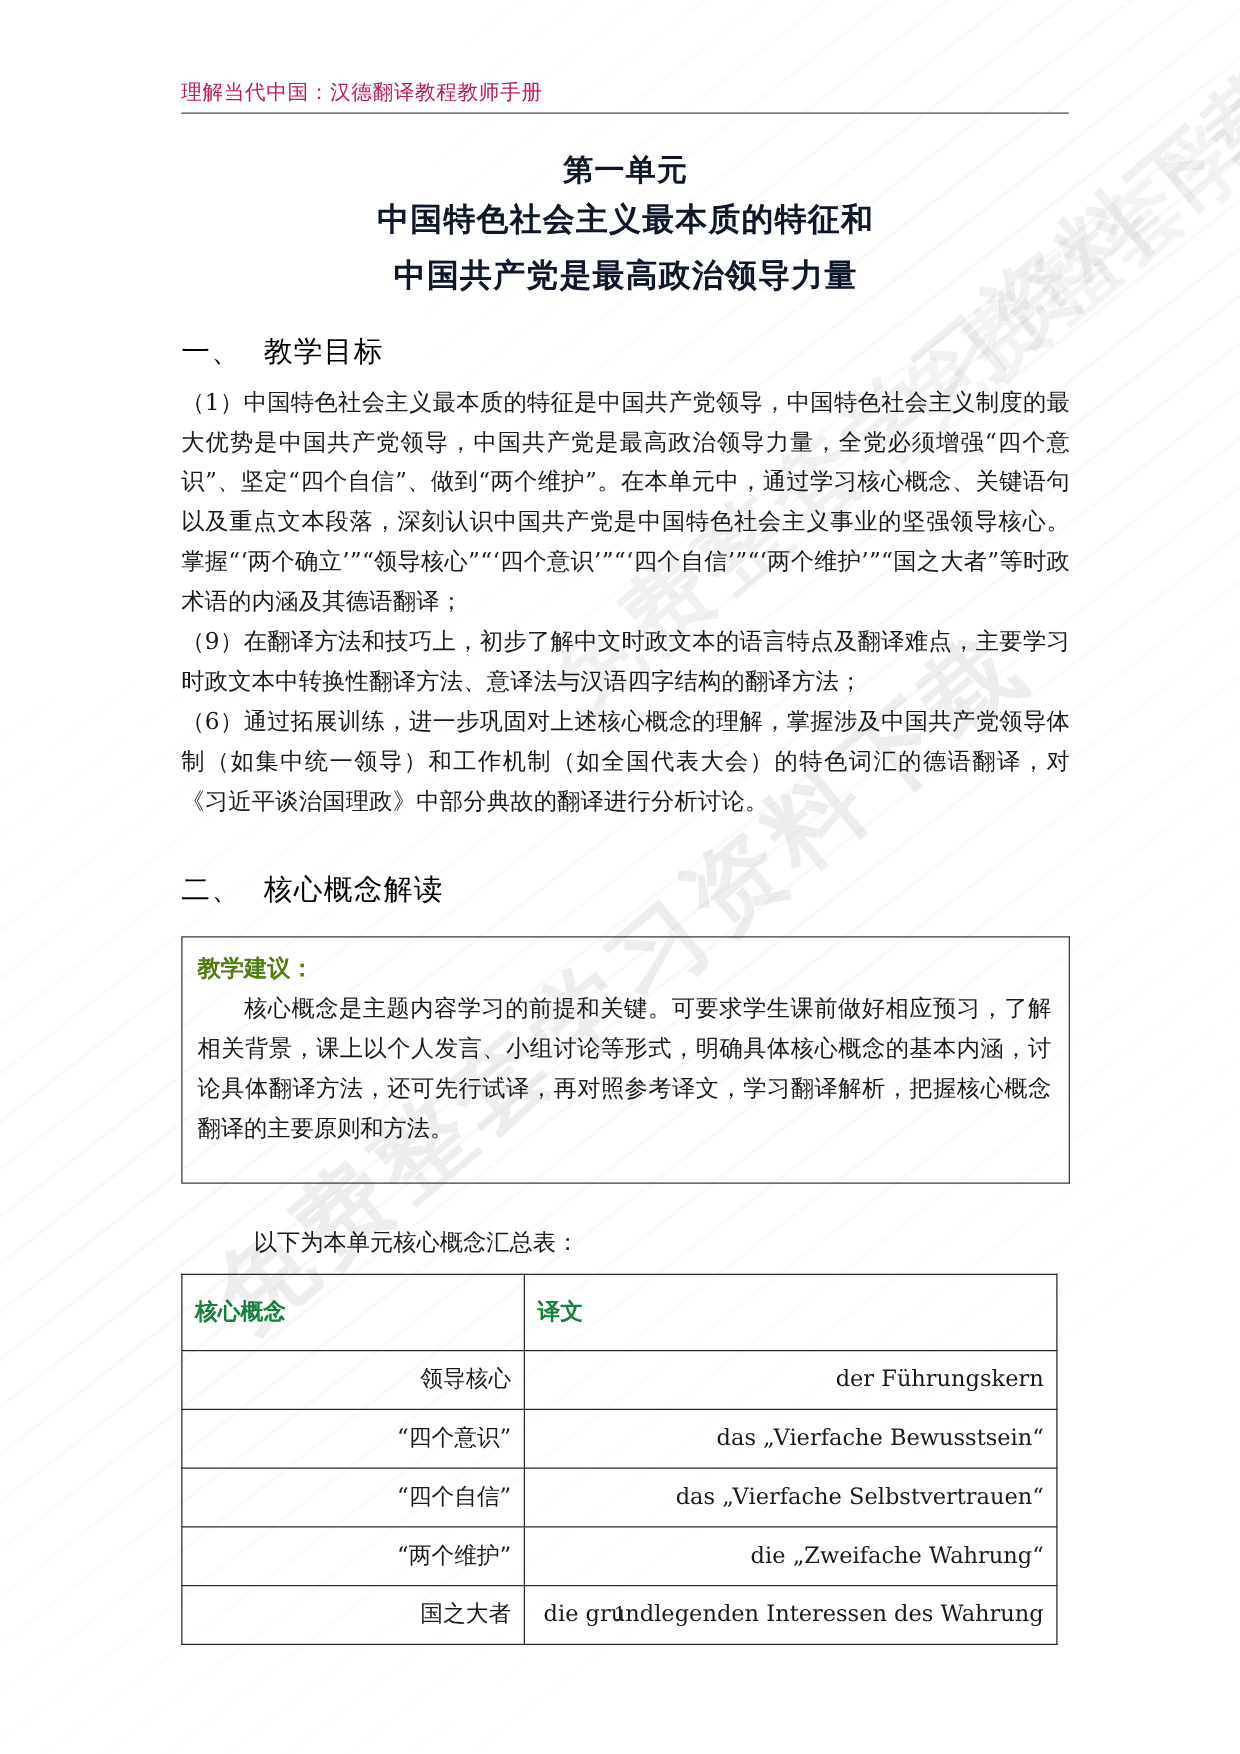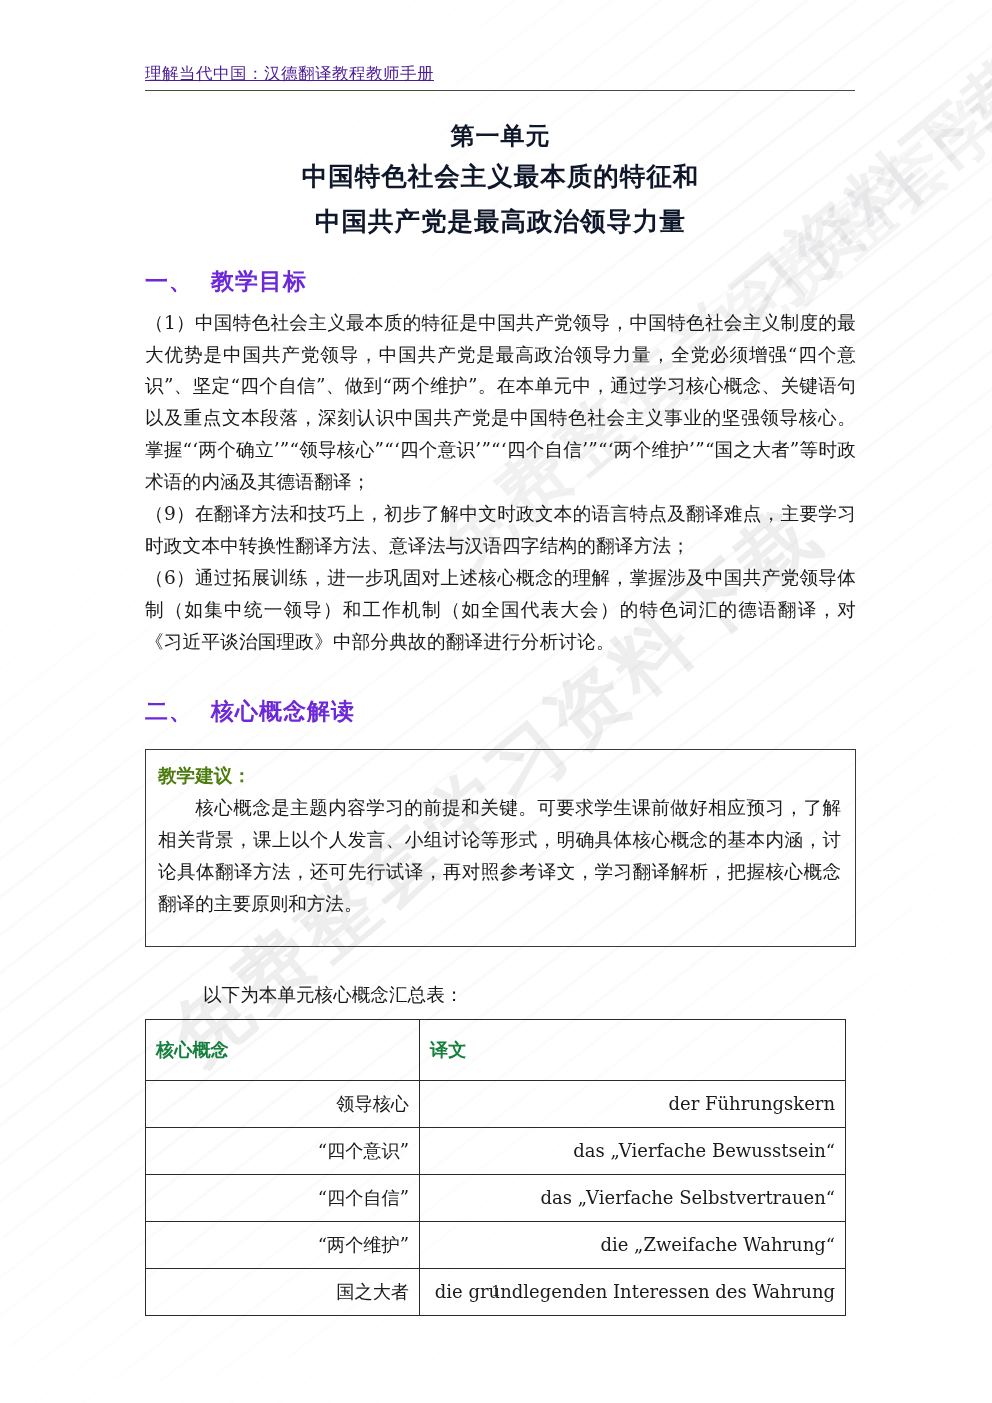--- a/index.html
+++ b/index.html
@@ -83,23 +83,22 @@
     position: relative;
     z-index: 2;
     padding: 0 136px 0 145px;
   }
 
   
   .running-header {
     padding-top: 62px;
     font-size: 16.5px;
     line-height: 1.4;
-    color: #4c1d95;
+    color: #be185d;
     letter-spacing: 0.5px;
-    text-decoration: underline;
   }
   .header-rule {
     margin-top: 5px;
     border-bottom: 1.6px solid #4a4a4a;
     width: 710px;
   }
 
   
   .doc-titles {
     text-align: center;
@@ -114,23 +113,23 @@
     font-size: 24px;
     line-height: 1.55;
   }
   .title-main {
     font-size: 25.5px;
     line-height: 1.75;
   }
 
   
   .section-heading {
-    font-weight: 700;
+    font-weight: 400;
     font-size: 23px;
-    color: #6d28d9;
+    color: #000000;
     margin-top: 22px;
     letter-spacing: 1px;
   }
   .section-heading .sec-num {
     margin-right: 18px;
   }
   .section-heading.second {
     margin-top: 38px;
     margin-bottom: 14px;
   }

